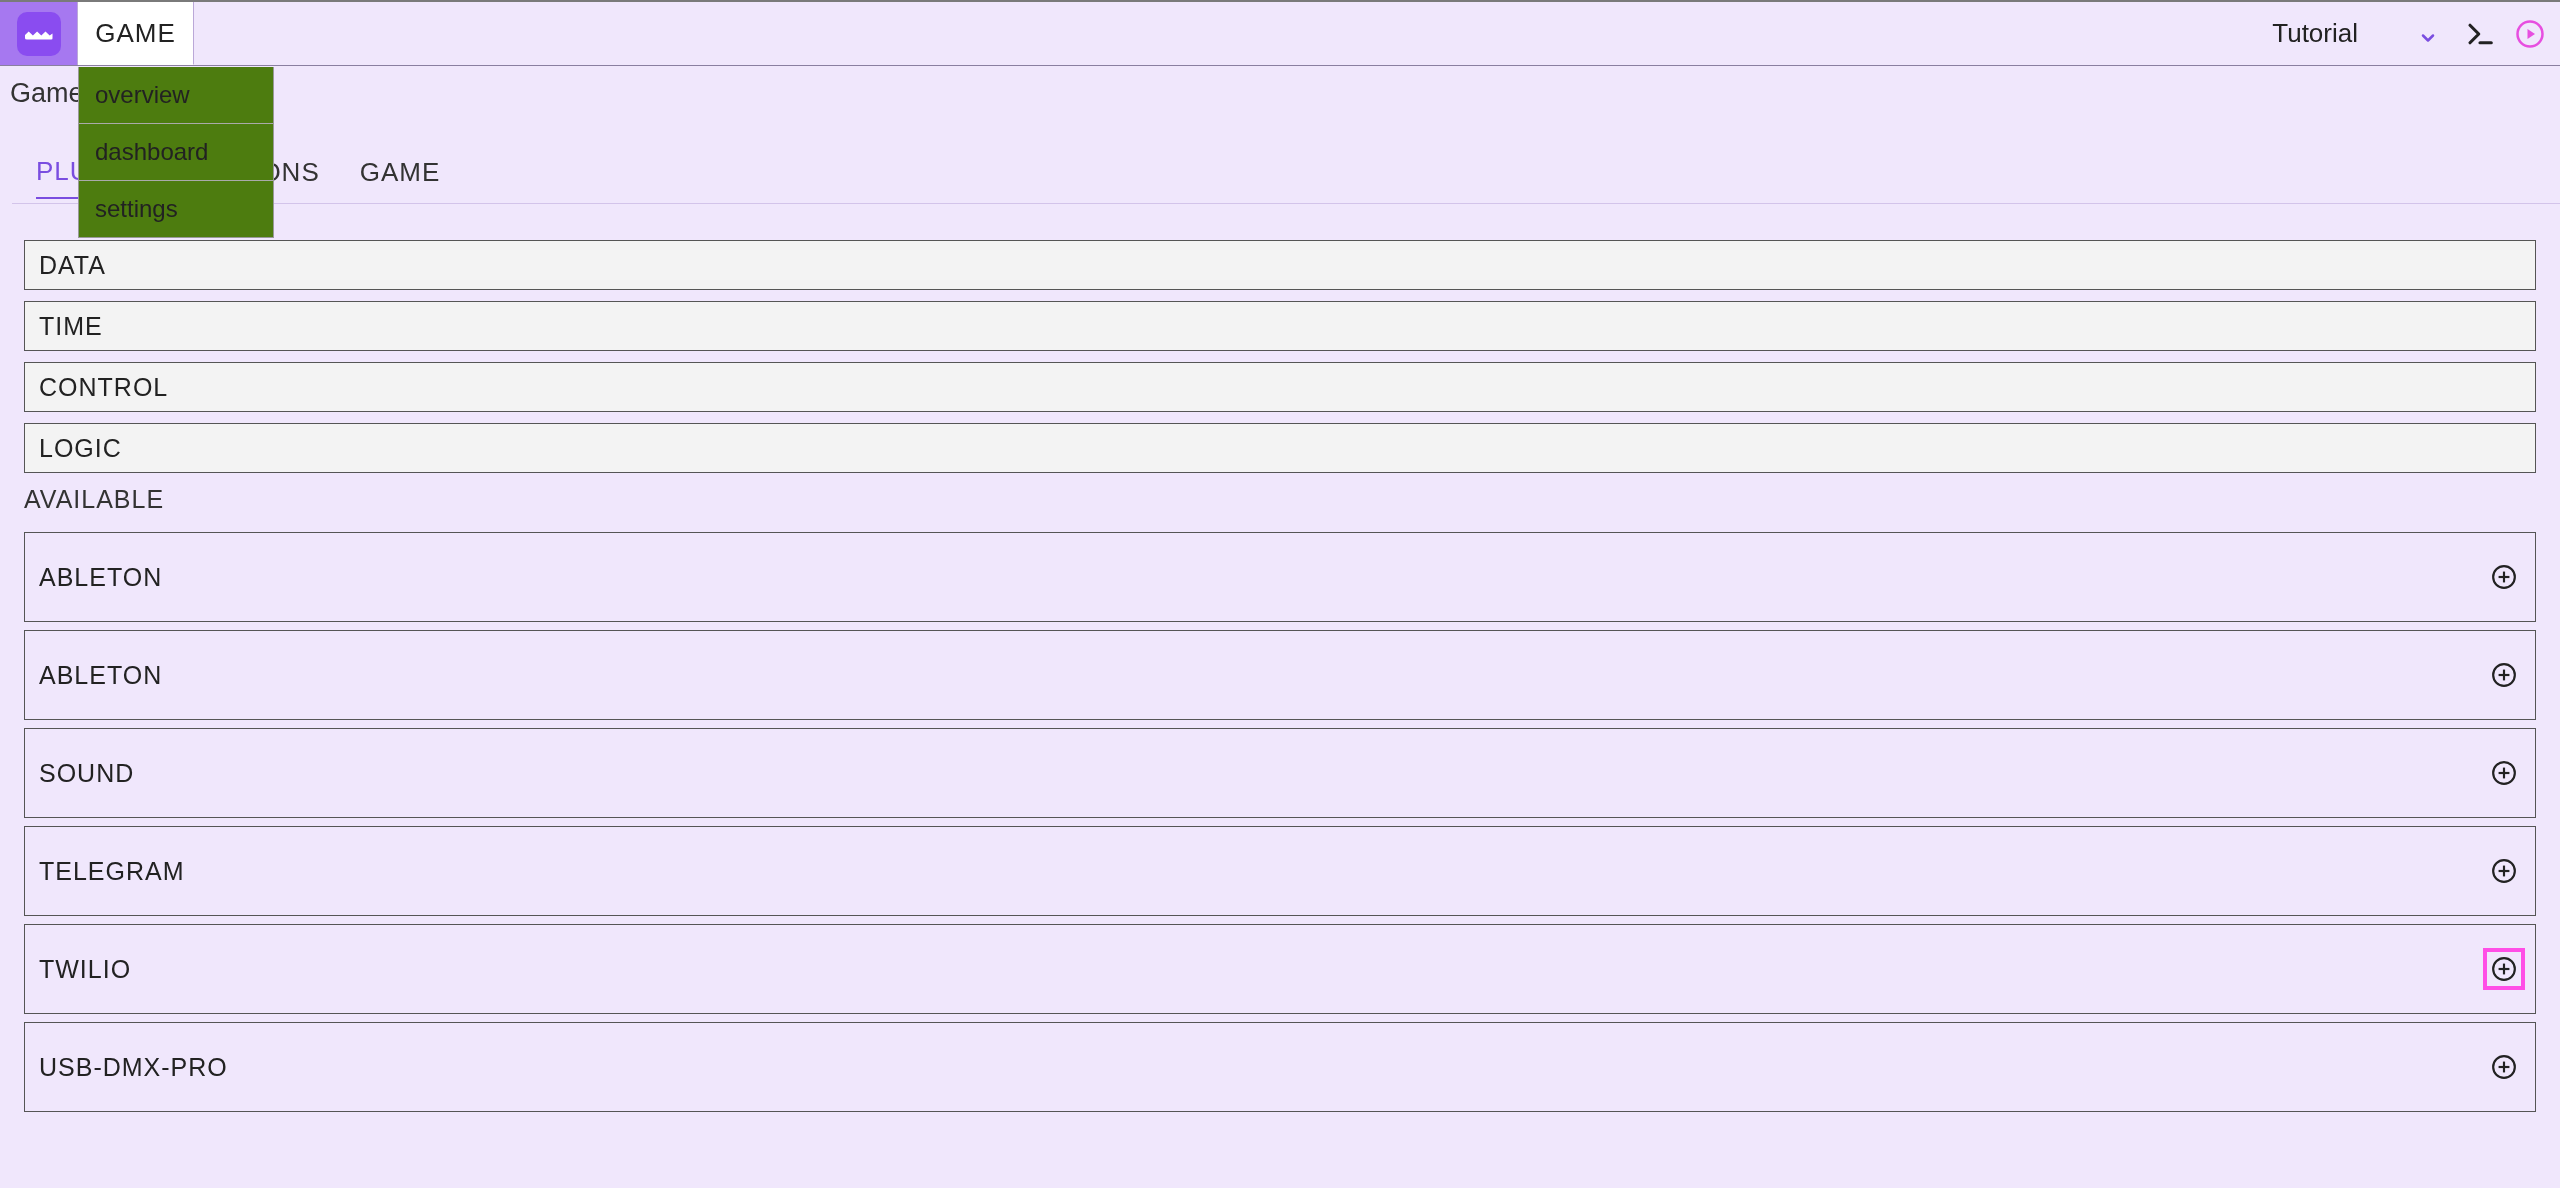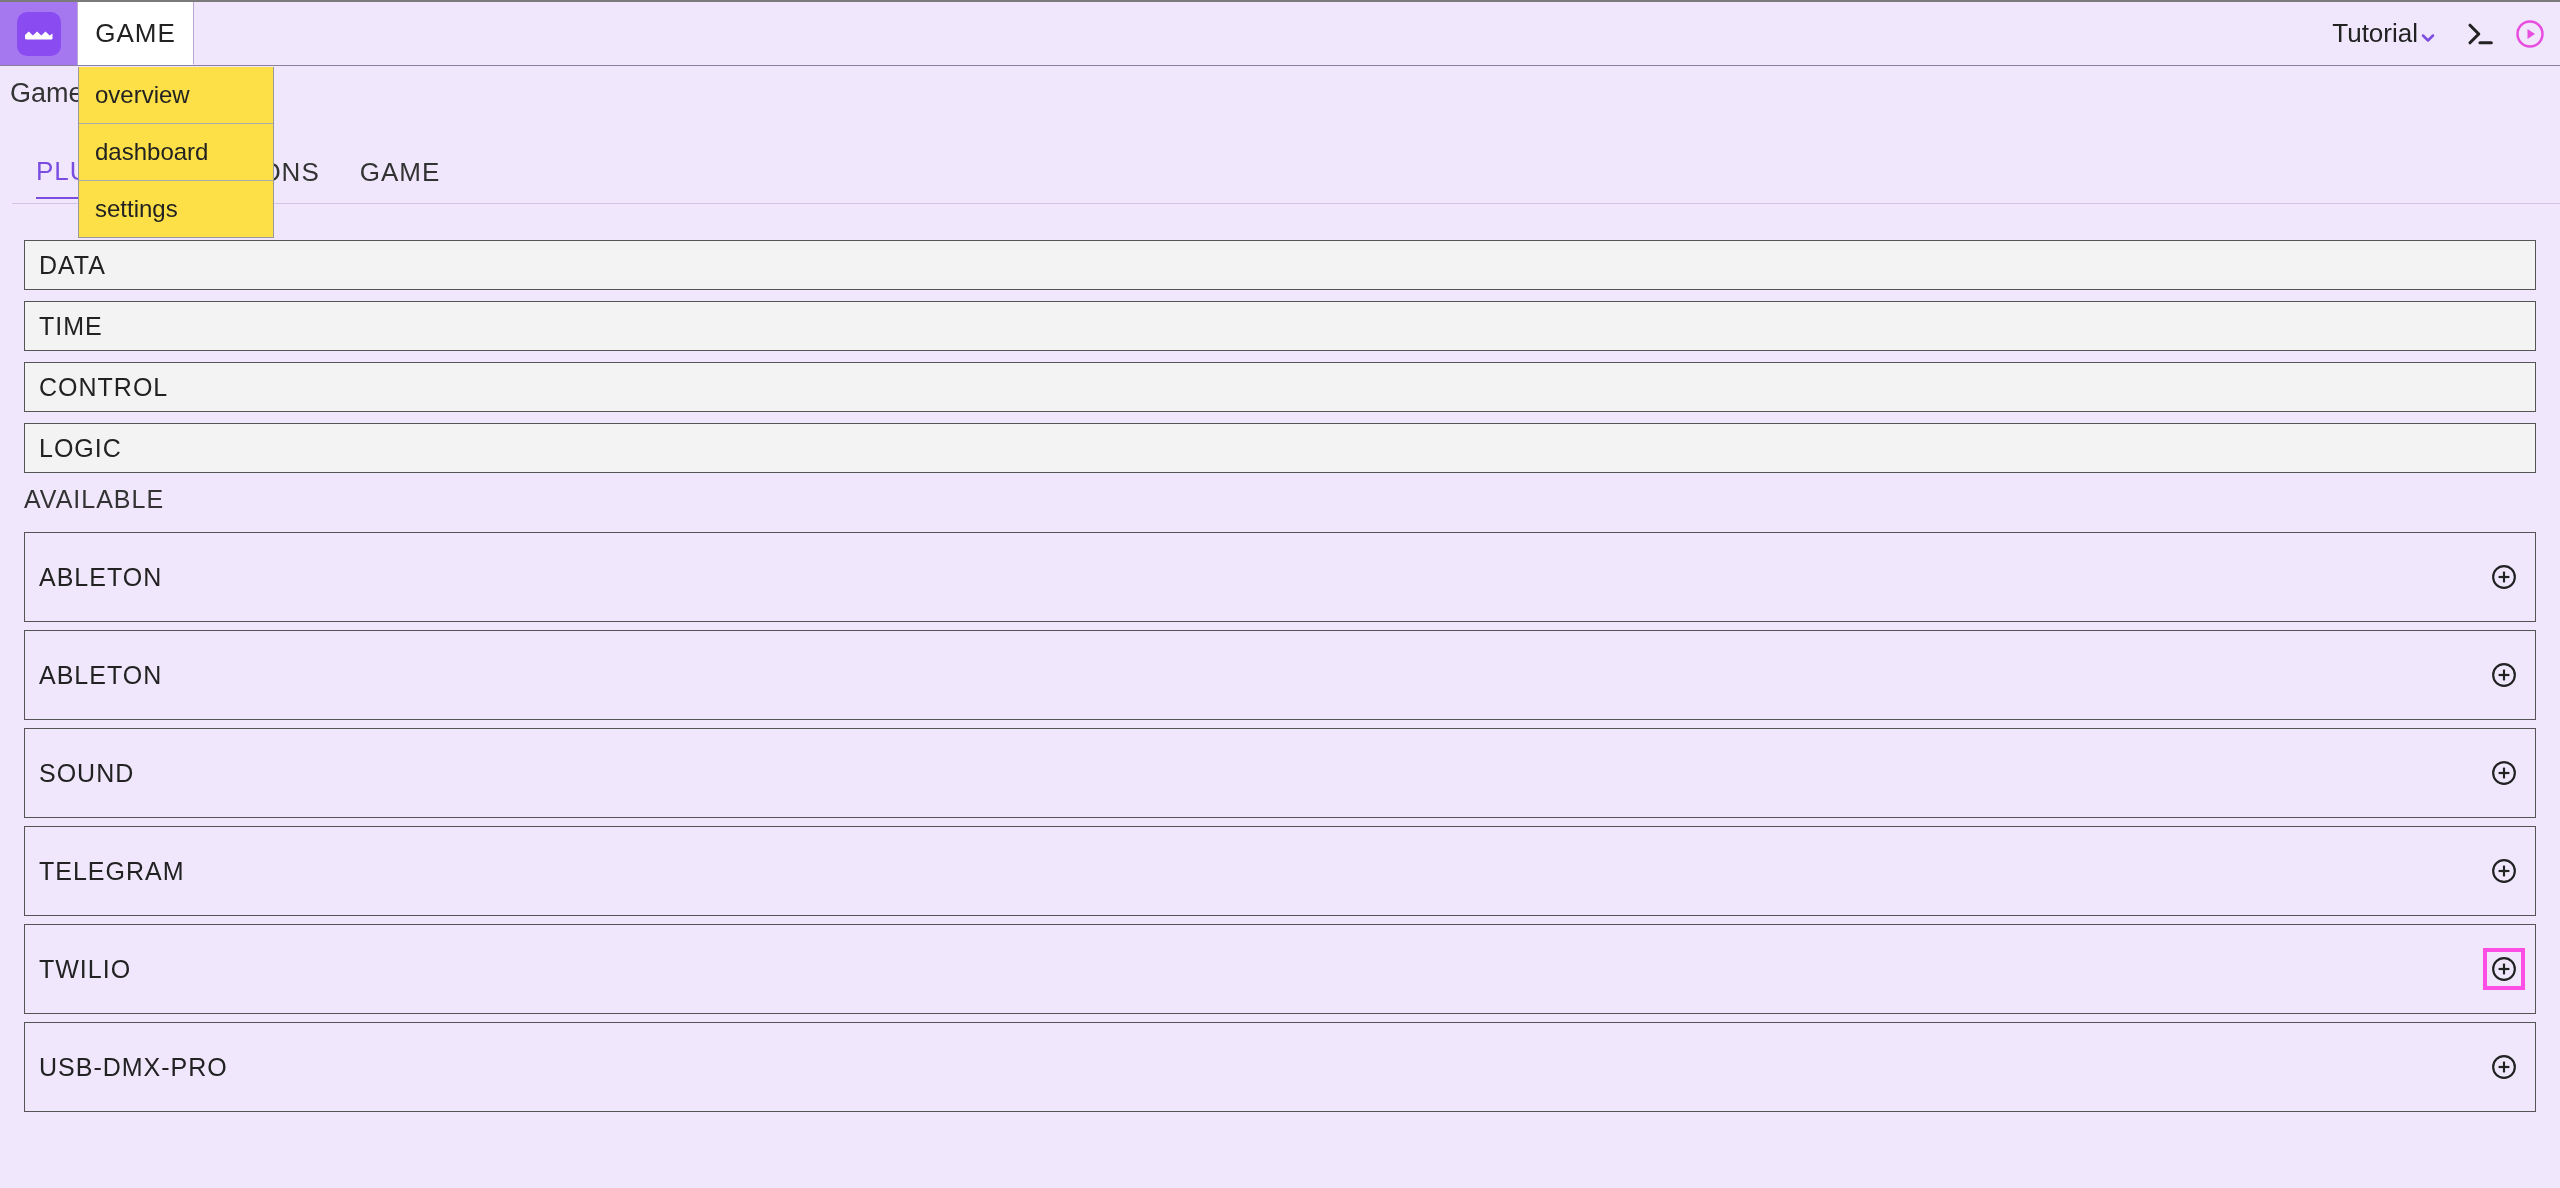--- a/index.html
+++ b/index.html
@@ -70,20 +70,21 @@
   .topbar-right {
     margin-left: auto;
     display: flex;
     align-items: center;
     padding-right: 14px;
     gap: 18px;
   }
   .tutorial-select {
     display: flex;
     align-items: center;
+    gap: 60px;
     font-size: 26px;
     color: #222;
     padding: 4px 8px;
     cursor: pointer;
   }
   .chevron-down {
     width: 20px;
     height: 20px;
     display: inline-block;
   }
@@ -131,21 +132,21 @@
     color: #7a4de0;
     border-bottom: 2px solid #7a4de0;
   }
 
   
   .dropdown {
     position: absolute;
     top: 65px;
     left: 78px;
     width: 196px;
-    background: #fde047;
+    background: #4d7c0f;
     border: 1px solid #999;
     z-index: 30;
     border-top: none;
   }
   .dropdown-item {
     padding: 14px 16px;
     font-size: 24px;
     color: #222;
     cursor: pointer;
   }

